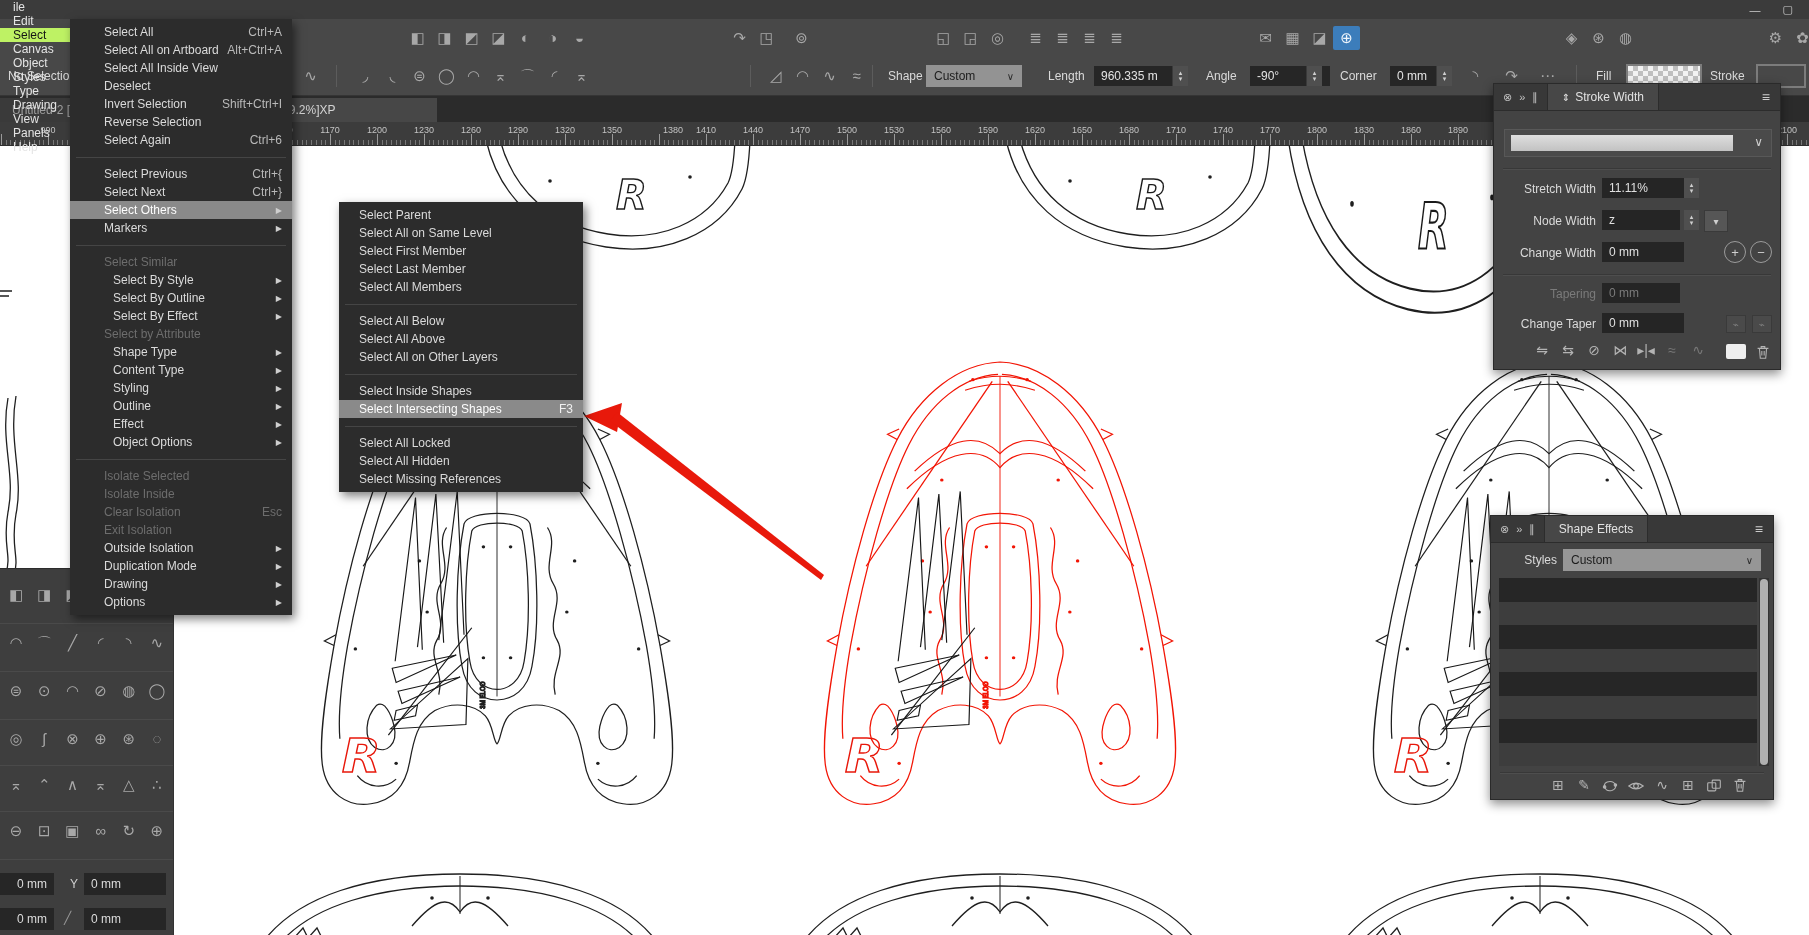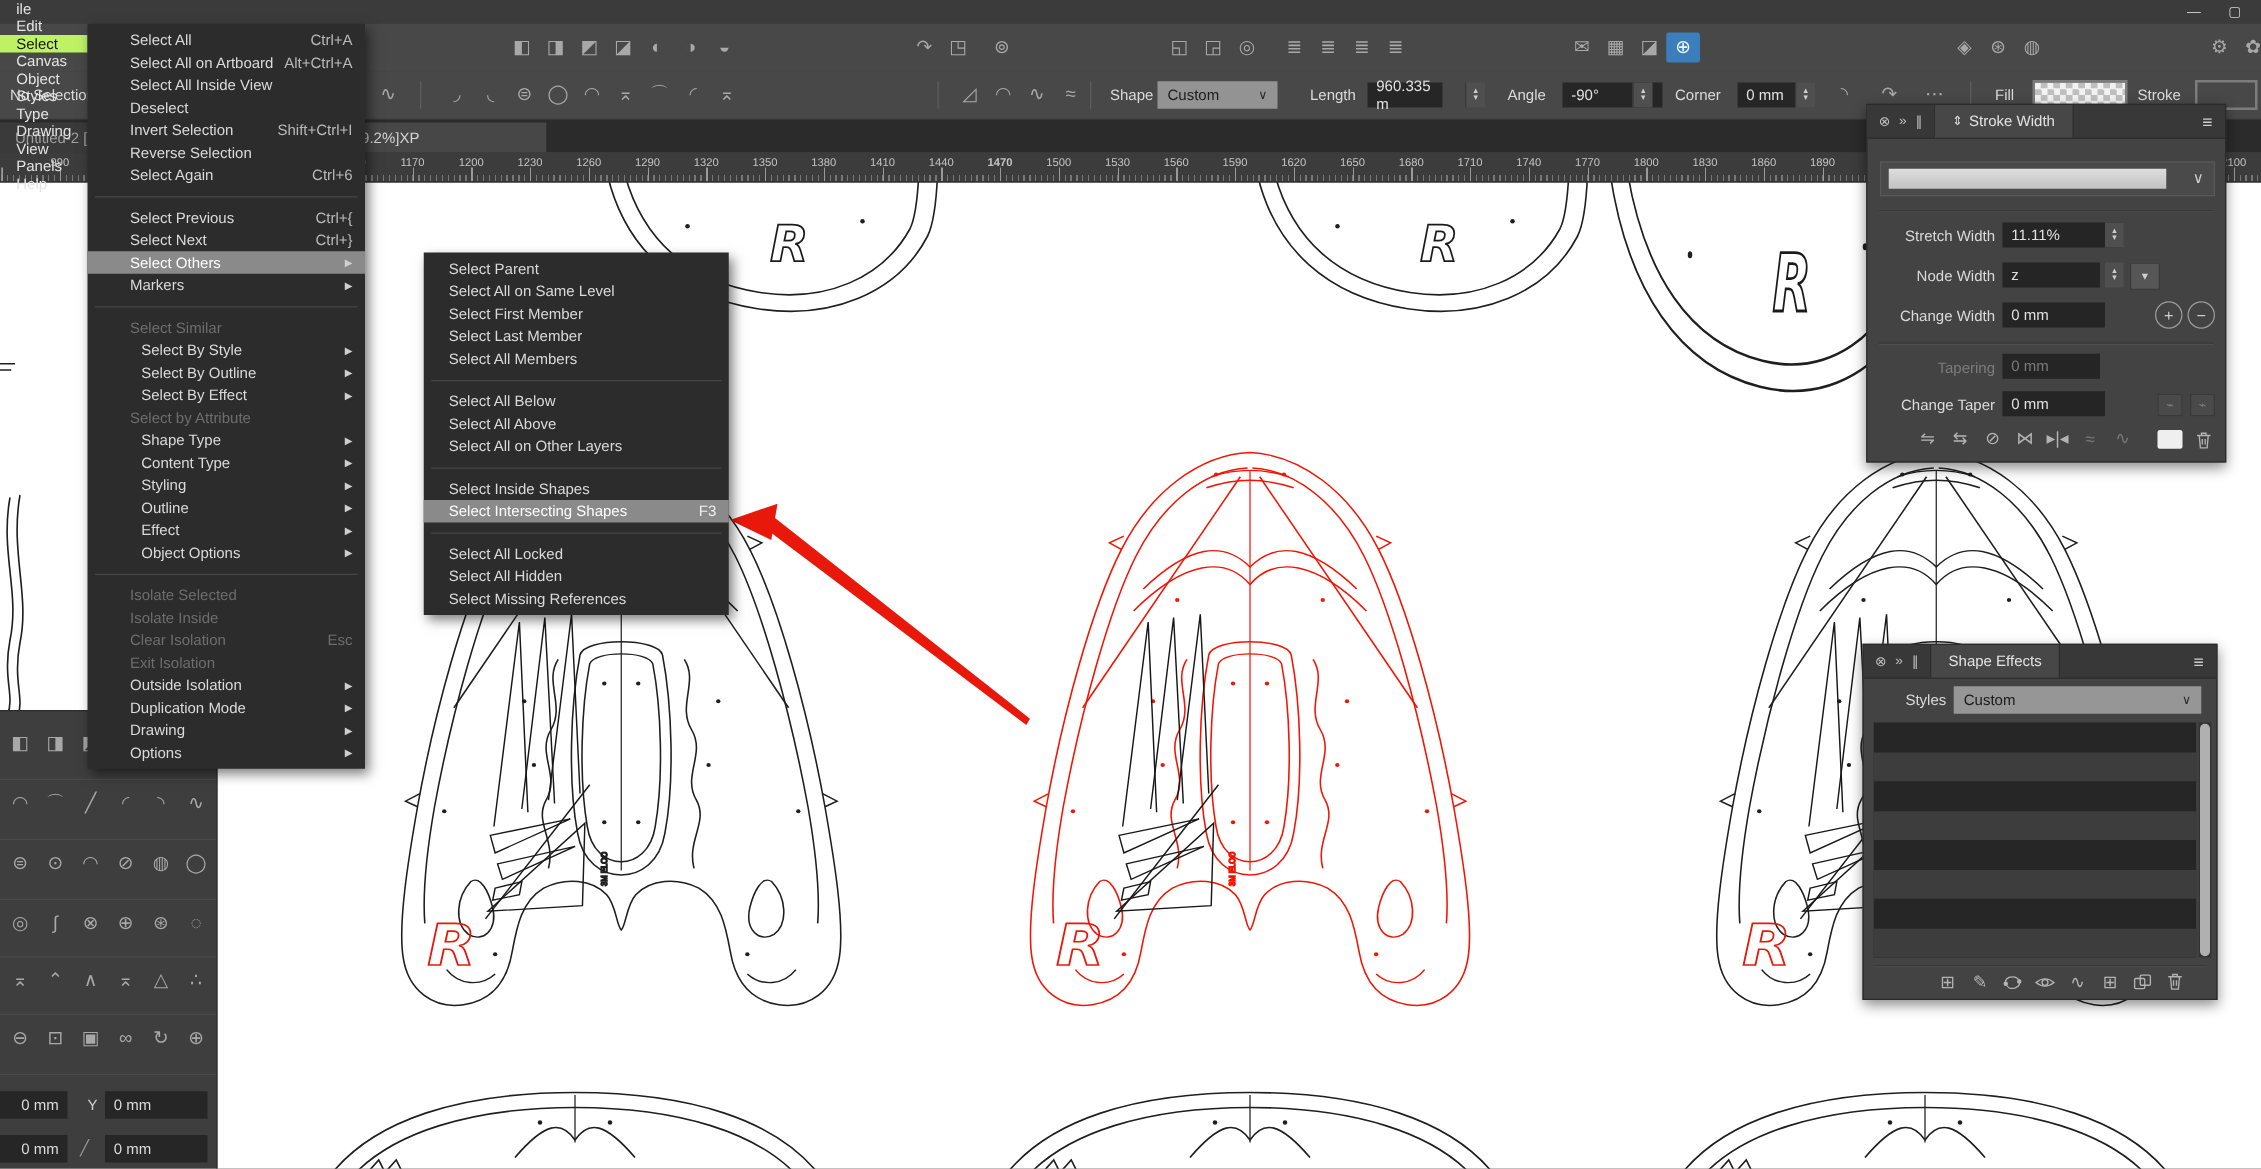--- a/index.html
+++ b/index.html
@@ -371,21 +371,21 @@
   <span class="vsep" style="left:750px"></span>
   <span class="vsep" style="left:872px"></span>
 
   <span class="ctl-label" style="left:888px">Shape</span>
   <div class="dropdown" style="left:926px;width:96px">
     <span>Custom</span>
       <span class="dd-arrow">∨</span>
   </div>
 
   <span class="ctl-label" style="left:1048px">Length</span>
-  <div class="field" style="left:1094px;width:60px">960.335 m</div>
+  <div class="field" style="left:1094px;width:78px">960.335 m</div>
   <span class="stepper" style="left:1172px">
       <i>▴</i>
       <i>▾</i>
     </span>
 
   <span class="ctl-label" style="left:1206px">Angle</span>
   <div class="field" style="left:1250px;width:80px">-90°</div>
   <span class="stepper" style="left:1306px">
       <i>▴</i>
       <i>▾</i>
@@ -425,24 +425,24 @@
     <span class="ruler-num" style="left: 189px;">1080</span>
     <span class="ruler-num" style="left: 236px;">1110</span>
     <span class="ruler-num" style="left: 283px;">1140</span>
     <span class="ruler-num" style="left: 330px;">1170</span>
     <span class="ruler-num" style="left: 377px;">1200</span>
     <span class="ruler-num" style="left: 424px;">1230</span>
     <span class="ruler-num" style="left: 471px;">1260</span>
     <span class="ruler-num" style="left: 518px;">1290</span>
     <span class="ruler-num" style="left: 565px;">1320</span>
     <span class="ruler-num" style="left: 612px;">1350</span>
-    <span class="ruler-num" style="left: 659px; text-align: right;">1380</span>
+    <span class="ruler-num" style="left: 673px; text-align: right;">1380</span>
     <span class="ruler-num" style="left: 706px;">1410</span>
     <span class="ruler-num" style="left: 753px;">1440</span>
-    <span class="ruler-num" style="left: 800px; font-weight: bold;">1470</span>
+    <span class="ruler-num" style="left: 800px;">1470</span>
     <span class="ruler-num" style="left: 847px;">1500</span>
     <span class="ruler-num" style="left: 894px; text-align: right;">1530</span>
     <span class="ruler-num" style="left: 941px;">1560</span>
     <span class="ruler-num" style="left: 988px;">1590</span>
     <span class="ruler-num" style="left: 1035px;">1620</span>
     <span class="ruler-num" style="left: 1082px;">1650</span>
     <span class="ruler-num" style="left: 1129px;">1680</span>
     <span class="ruler-num" style="left: 1176px;">1710</span>
     <span class="ruler-num" style="left: 1223px;">1740</span>
     <span class="ruler-num" style="left: 1270px;">1770</span>

